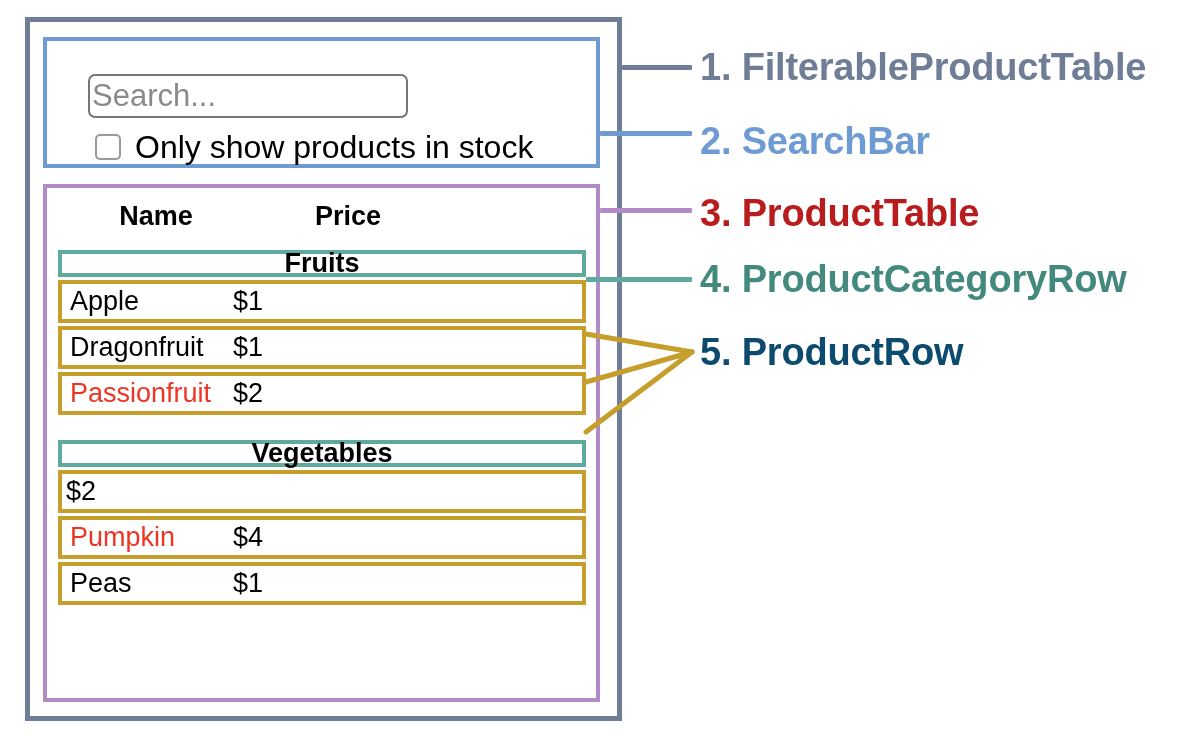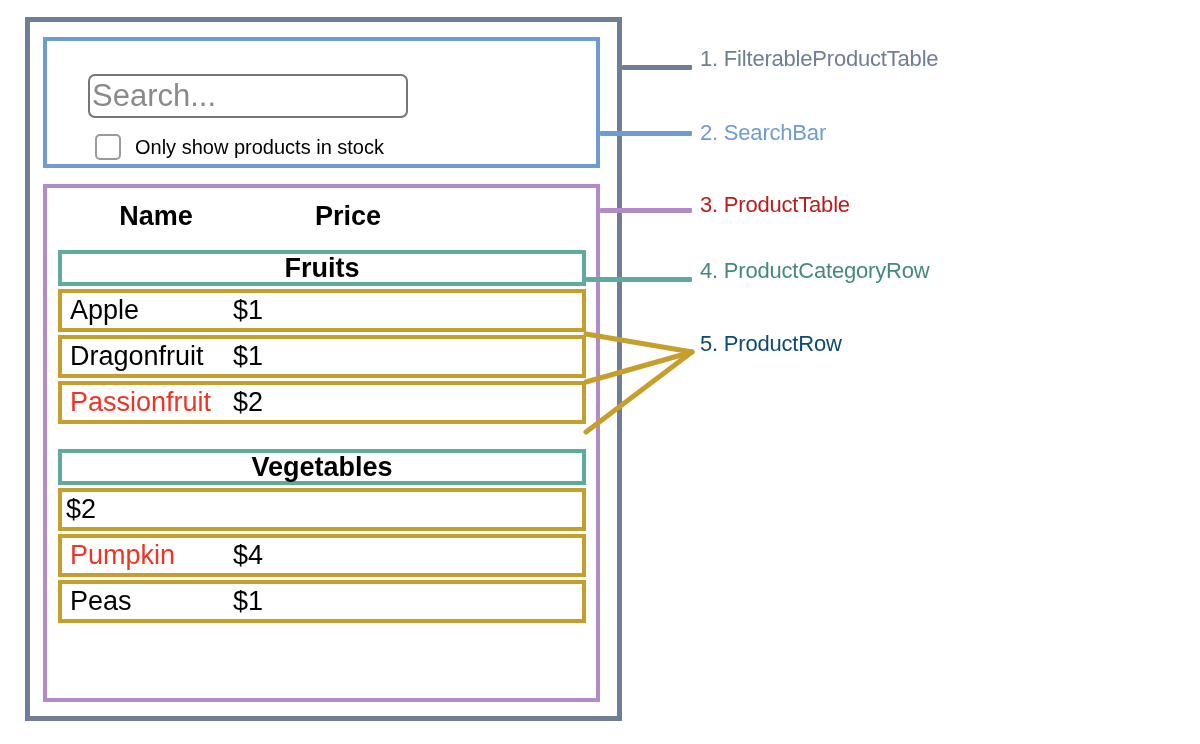--- a/index.html
+++ b/index.html
@@ -41,38 +41,38 @@
   #stock-row{
     position:absolute;left:95px;top:128px;width:470px;height:38px;
     display:flex;align-items:center;gap:14px;
   }
   #stock-checkbox{
     width:26px;height:26px;box-sizing:border-box;
     border:2px solid #9a9a9a;border-radius:5px;background:#fff;
     flex:0 0 auto;
   }
   #stock-label{
-    font-size:20px;color:#000;font-weight:400;
+    font-size:32px;color:#000;font-weight:400;
     font-family:"Liberation Sans", sans-serif;
     white-space:nowrap;line-height:1;
   }
 
   
   #table-header{
     position:absolute;left:58px;top:197px;width:528px;height:38px;
     display:flex;align-items:center;
     font-weight:bold;font-size:27px;color:#000;
   }
   #table-header .col-name{width:196px;text-align:center;}
   #table-header .col-price{width:188px;text-align:center;}
 
   #rows{position:absolute;left:58px;top:250px;width:528px;}
 
   .cat-row{
-    box-sizing:border-box;width:528px;height:36px;
+    box-sizing:border-box;width:528px;height:27px;
     border:4px solid #5faa9e;background:#fff;
     display:flex;align-items:center;justify-content:center;
     font-weight:bold;font-size:27px;color:#000;
     margin-bottom:3px;
   }
   .prod-row{
     box-sizing:border-box;width:528px;height:43px;
     border:4px solid #c59e2c;background:#fff;
     display:flex;align-items:center;
     font-size:27px;color:#000;
@@ -81,21 +81,21 @@
   .prod-row .pname{width:159px;padding-left:8px;white-space:nowrap;}
   .prod-row .pprice{width:160px;padding-left:4px;}
   .prod-row.out-of-stock .pname{color:#ee3524;}
   .group-gap{height:22px;}
 
   
   .leg-line{position:absolute;height:5px;border-radius:1px;}
   .leg-label{
     position:absolute;white-space:nowrap;
     font-family:"Liberation Sans", sans-serif;
-    font-size:22px;font-weight:400;letter-spacing:-0.2px;
+    font-size:38px;font-weight:700;letter-spacing:-0.2px;
   }
   #legline-1{left:622px;top:65px;width:70px;background:#6f7e96;}
   #leglabel-1{left:700px;top:46px;color:#6f7e96;}
 
   #legline-2{left:600px;top:131px;width:92px;background:#6e9bd2;}
   #leglabel-2{left:700px;top:120px;color:#6e9bd2;}
 
   #legline-3{left:600px;top:208px;width:92px;background:#b28ac7;}
   #leglabel-3{left:700px;top:192px;color:#b91c1c;}
 

